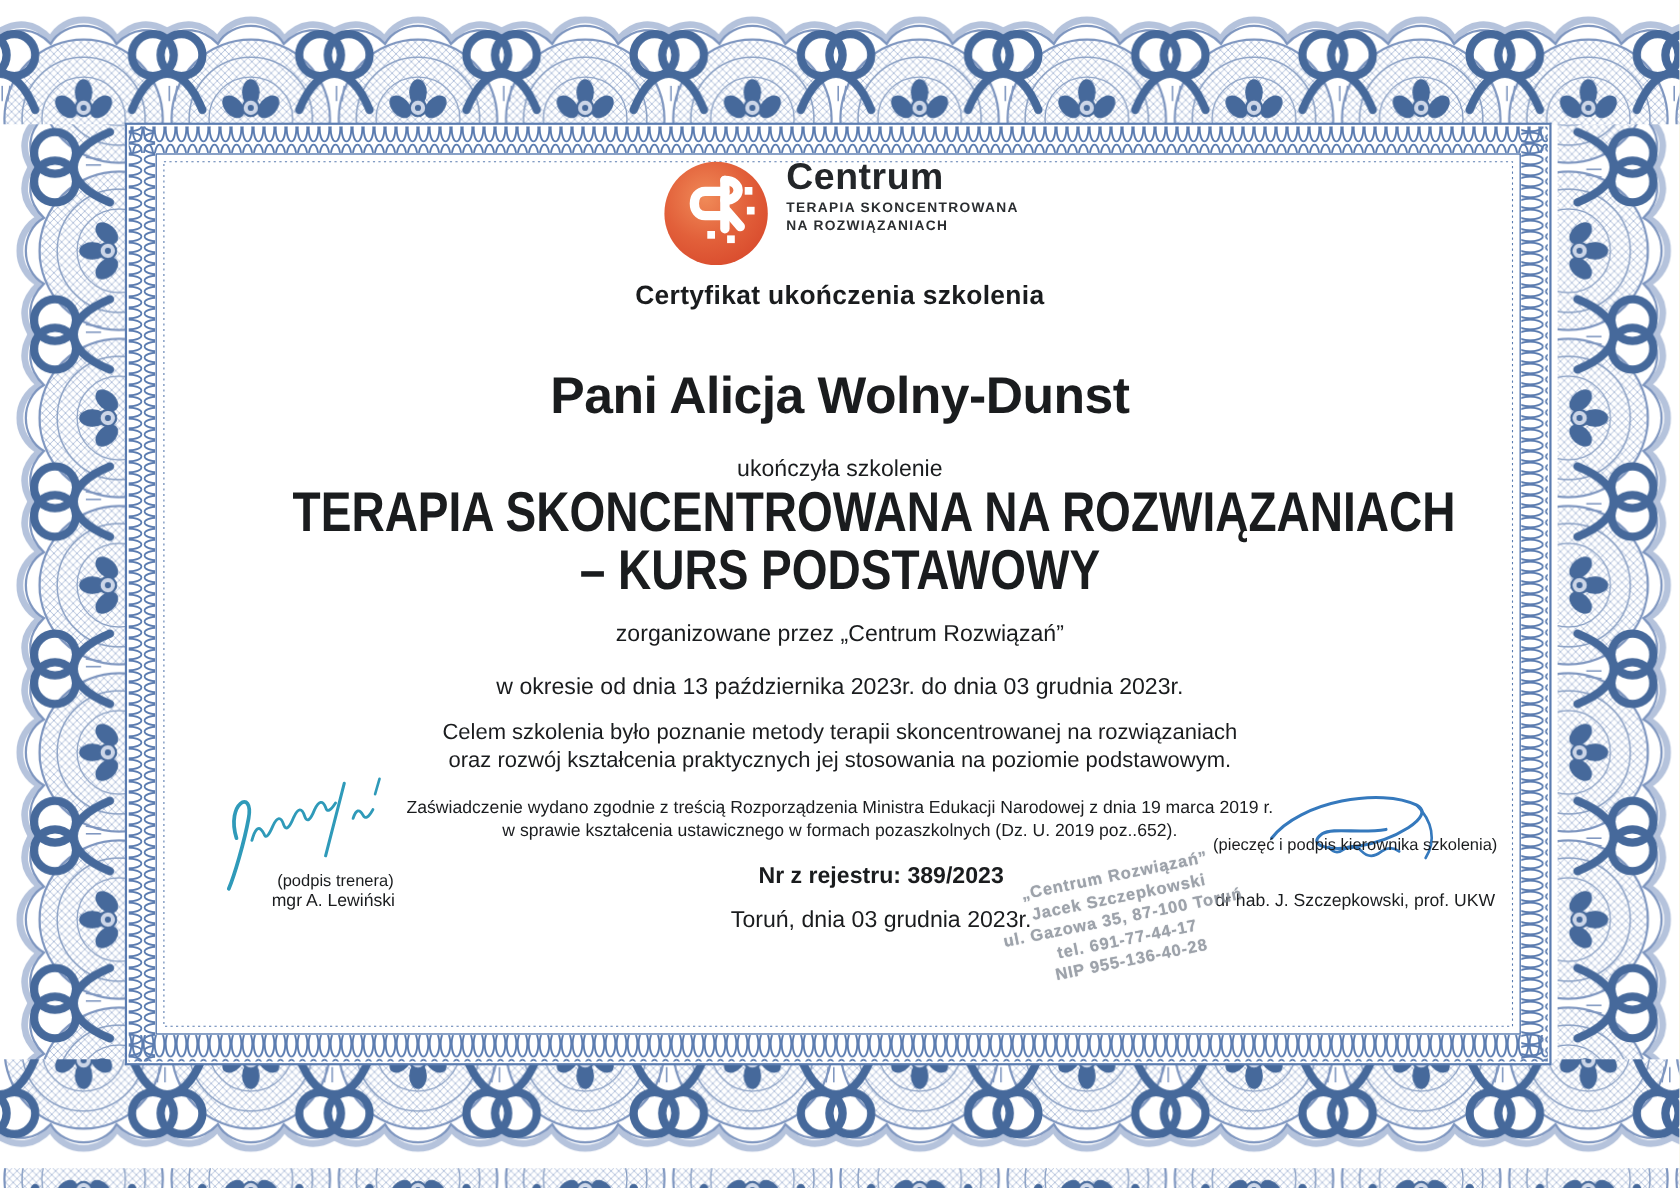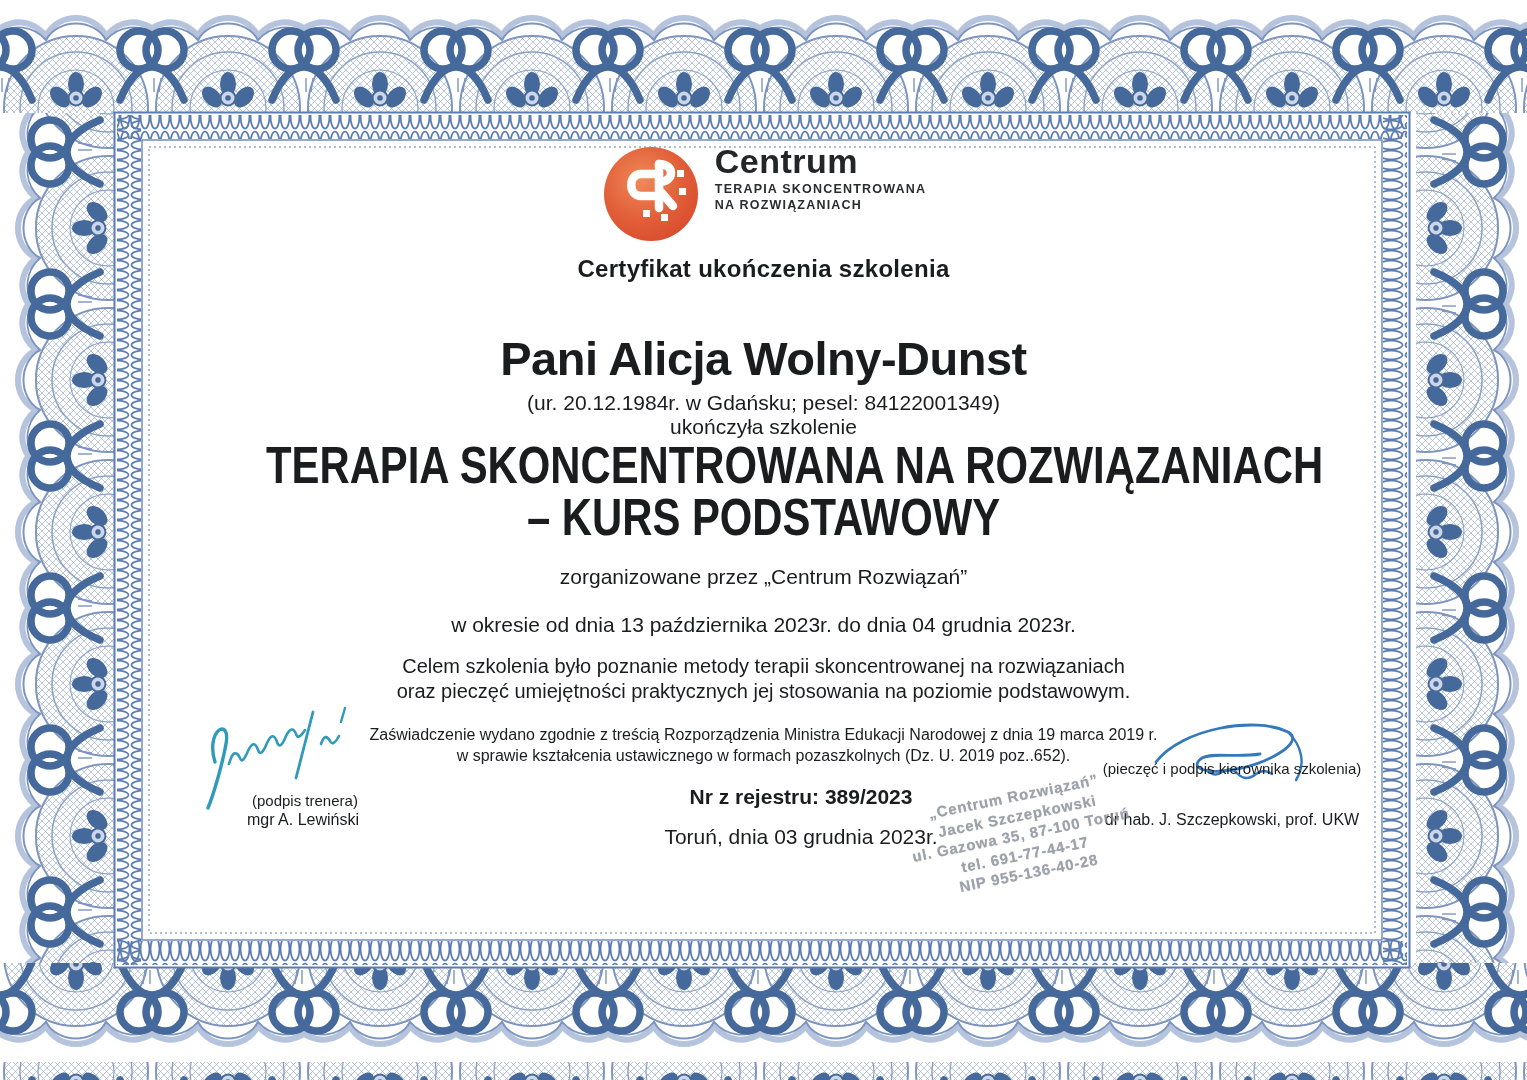--- a/index.html
+++ b/index.html
@@ -175,34 +175,33 @@
       <div class="org">Centrum</div>
       <div class="tag">
         <div>TERAPIA SKONCENTROWANA</div>
         <div>NA ROZWIĄZANIACH</div>
       </div>
     </div>
   </div>
 
   <div class="ln heading">Certyfikat ukończenia szkolenia</div>
   <div class="ln recipient">Pani Alicja Wolny-Dunst</div>
-  <div class="ln birth">(ur. 20.12.1984r. w Gdańsku; pesel: 84122001349)</div>
   <div class="ln completed">ukończyła szkolenie</div>
 
   <div class="ln course1">
     <span class="condensed">TERAPIA SKONCENTROWANA NA ROZWIĄZANIACH</span>
   </div>
   <div class="ln course2">
     <span class="condensed">– KURS PODSTAWOWY</span>
   </div>
 
   <div class="ln organizer">zorganizowane przez „Centrum Rozwiązań”</div>
-  <div class="ln period">w okresie od dnia 13 października 2023r. do dnia 04 grudnia 2023r.</div>
+  <div class="ln period">w okresie od dnia 13 października 2023r. do dnia 03 grudnia 2023r.</div>
   <div class="ln purpose1">Celem szkolenia było poznanie metody terapii skoncentrowanej na rozwiązaniach</div>
-  <div class="ln purpose2">oraz pieczęć umiejętności praktycznych jej stosowania na poziomie podstawowym.</div>
+  <div class="ln purpose2">oraz rozwój kształcenia praktycznych jej stosowania na poziomie podstawowym.</div>
   <div class="ln legal1">Zaświadczenie wydano zgodnie z treścią Rozporządzenia Ministra Edukacji Narodowej z dnia 19 marca 2019 r.</div>
   <div class="ln legal2">w sprawie kształcenia ustawicznego w formach pozaszkolnych (Dz. U. 2019 poz..652).</div>
   <div class="ln registry">Nr z rejestru: 389/2023</div>
   <div class="ln placedate">Toruń, dnia 03 grudnia 2023r.</div>
 
   <svg class="abs" style="left:193px;top:700px" width="200" height="115" viewBox="0 0 200 115">
     <g fill="none" stroke="#2f9ab9" stroke-linecap="round" stroke-linejoin="round">
       <path d="M22,62 C12,30 38,16 33,44 C29,66 20,96 15,108" stroke-width="3.4"></path>
       <path d="M36,64 q5,-18 11,-6 q2,7 8,-7 q6,-13 10,-1 q3,8 9,-7 q6,-13 10,-1 q3,9 9,-6 q6,-12 10,-2 q2,7 9,-4" stroke-width="2.6"></path>
       <path d="M120,12 L103,78" stroke-width="2.8"></path>

